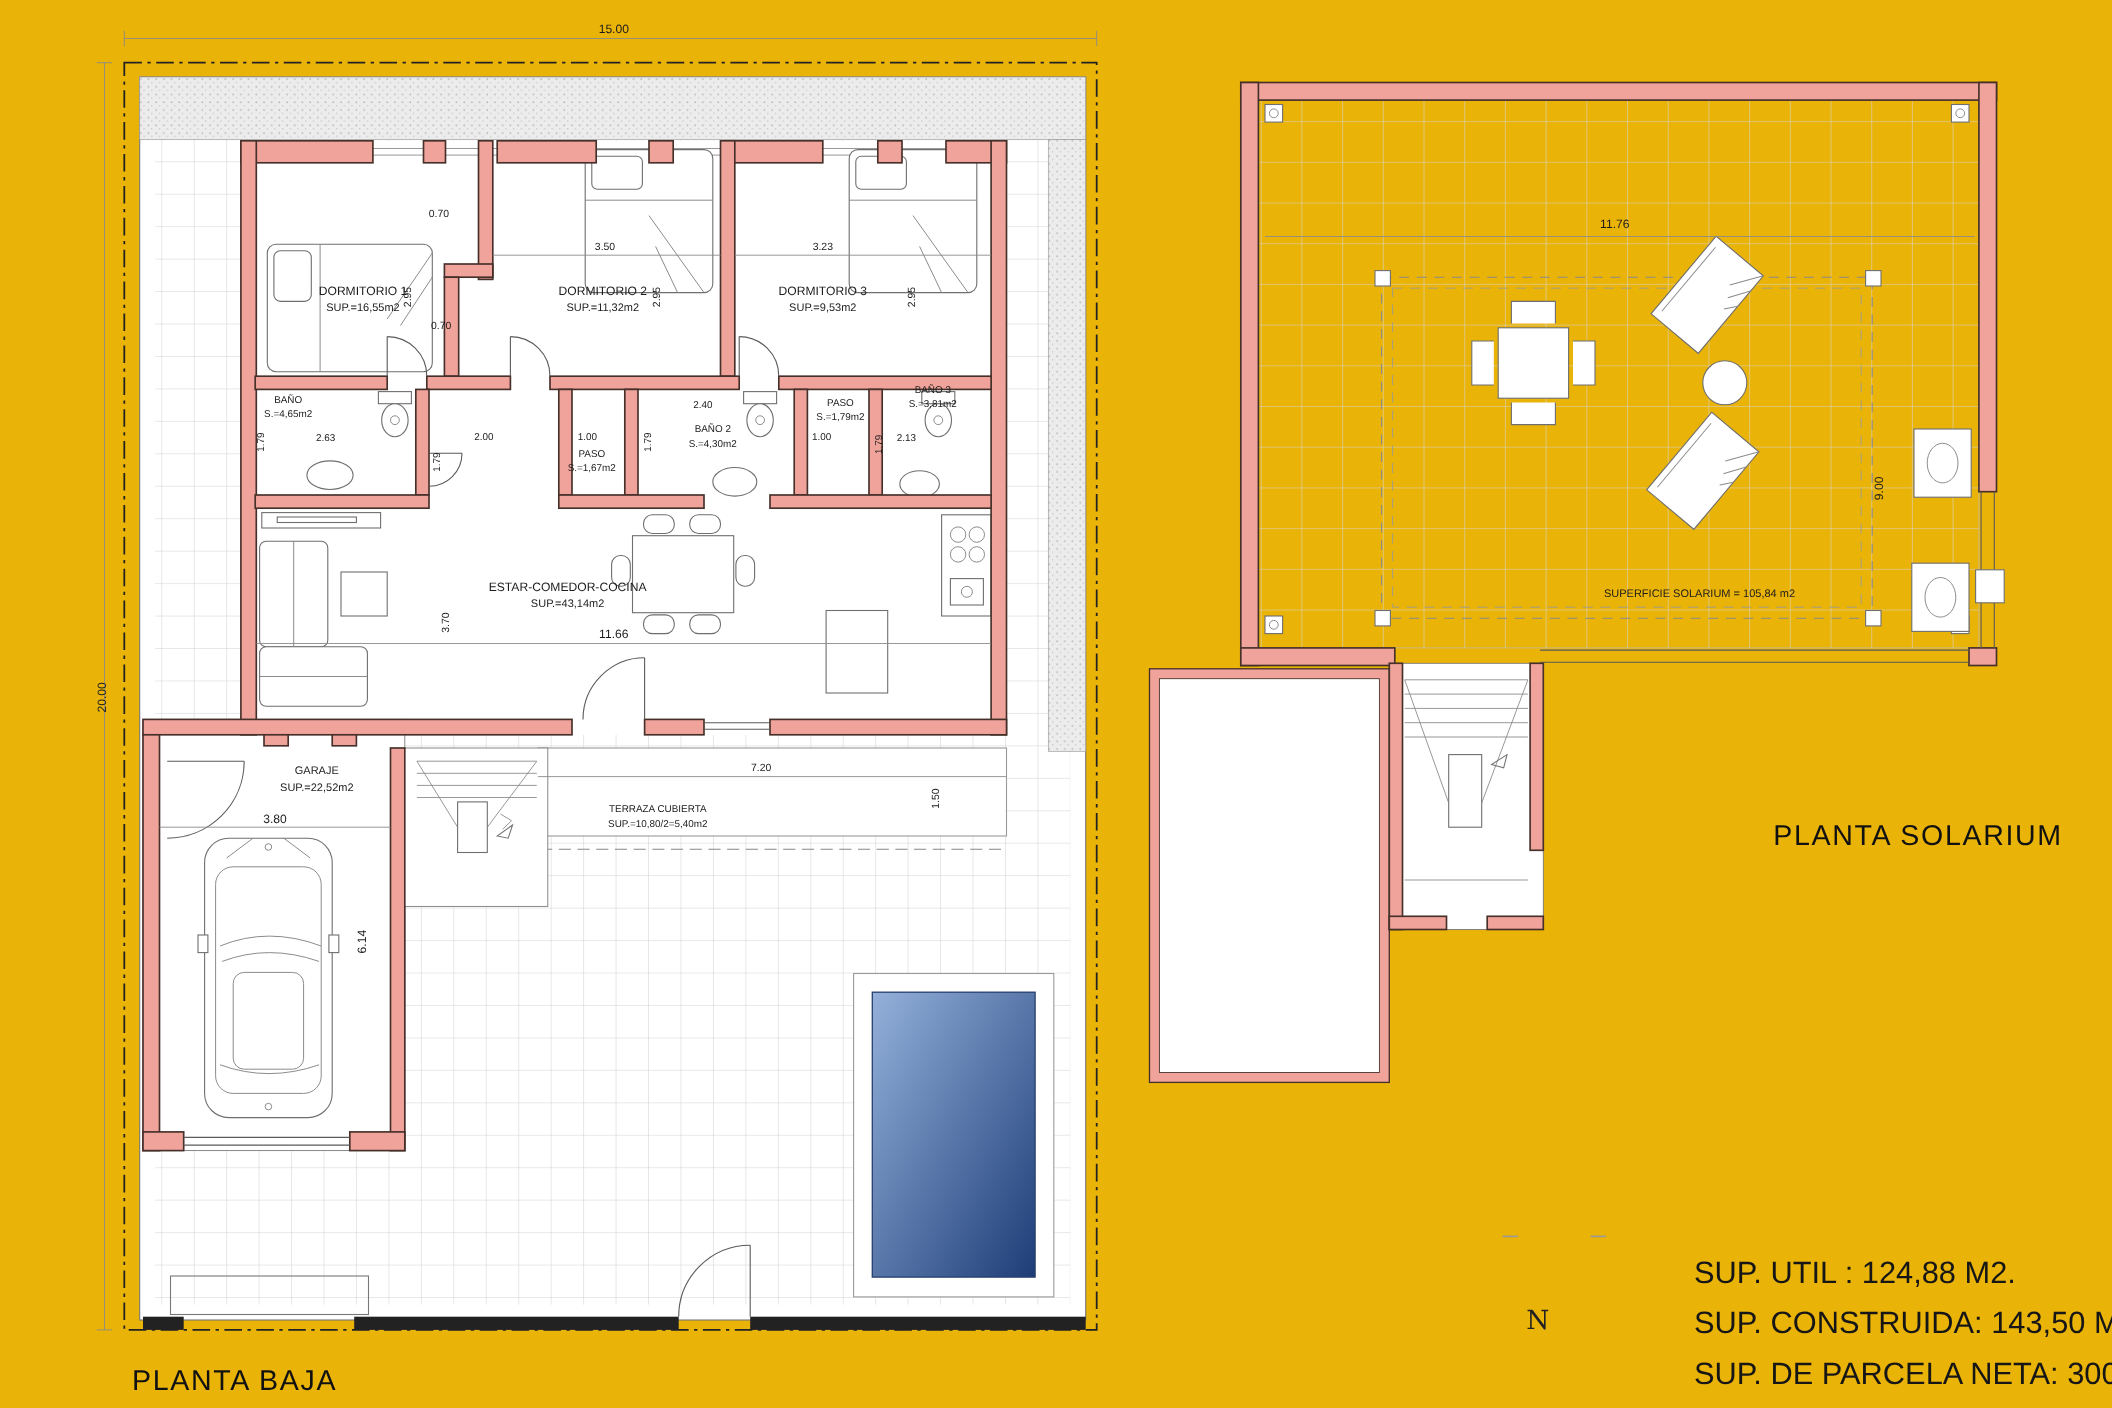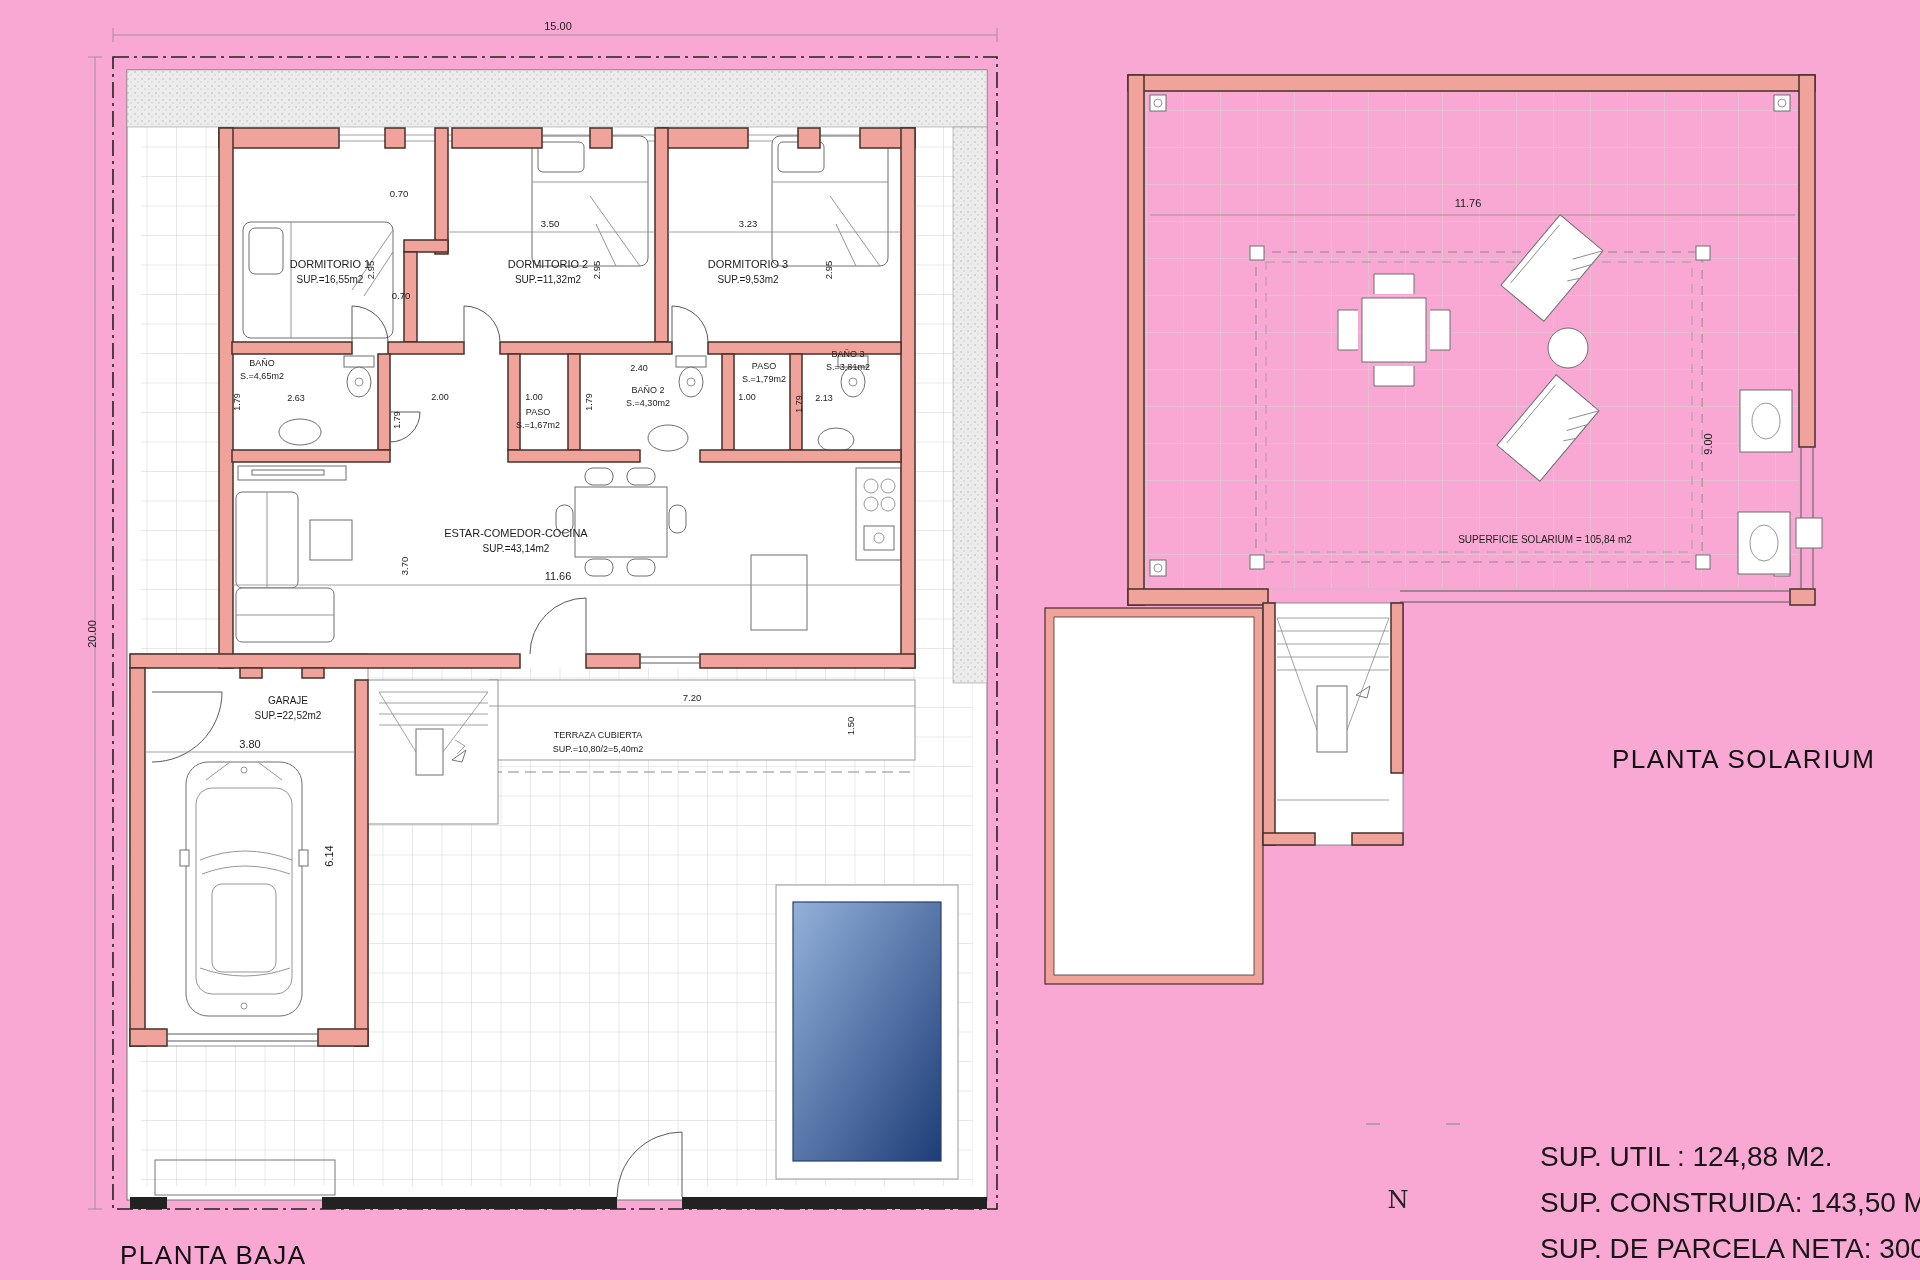--- a/index.html
+++ b/index.html
@@ -3,21 +3,21 @@
 <meta charset="utf-8">
 <style>
   :root{
     --wall:#F0A39B;
     --wall-stroke:#46302A;
     --line:#5a5a5a;
     --grid:#cfcfcf;
     --ink:#1c1c1c;
   }
   html,body{margin:0;padding:0;background:#ffffff;}
-  #stage{position:relative;width:1920px;height:1280px;background:#f9a8d4;overflow:hidden;
+  #stage{position:relative;width:1920px;height:1280px;background:#eab308;overflow:hidden;
          font-family:"Liberation Sans",sans-serif;}
   svg{position:absolute;left:0;top:0;}
   .wall{fill:var(--wall);stroke:var(--wall-stroke);stroke-width:1.5;}
   .thin{fill:none;stroke:var(--line);stroke-width:1;}
   .thin2{fill:none;stroke:#8a8a8a;stroke-width:0.8;}
   .furn{fill:#ffffff;stroke:#6f6f6f;stroke-width:1;}
   .furnl{fill:none;stroke:#8a8a8a;stroke-width:0.9;}
   .dim{font-size:11px;fill:var(--ink);}
   .dimv{font-size:11px;fill:var(--ink);}
   .room{font-size:11px;fill:var(--ink);}

